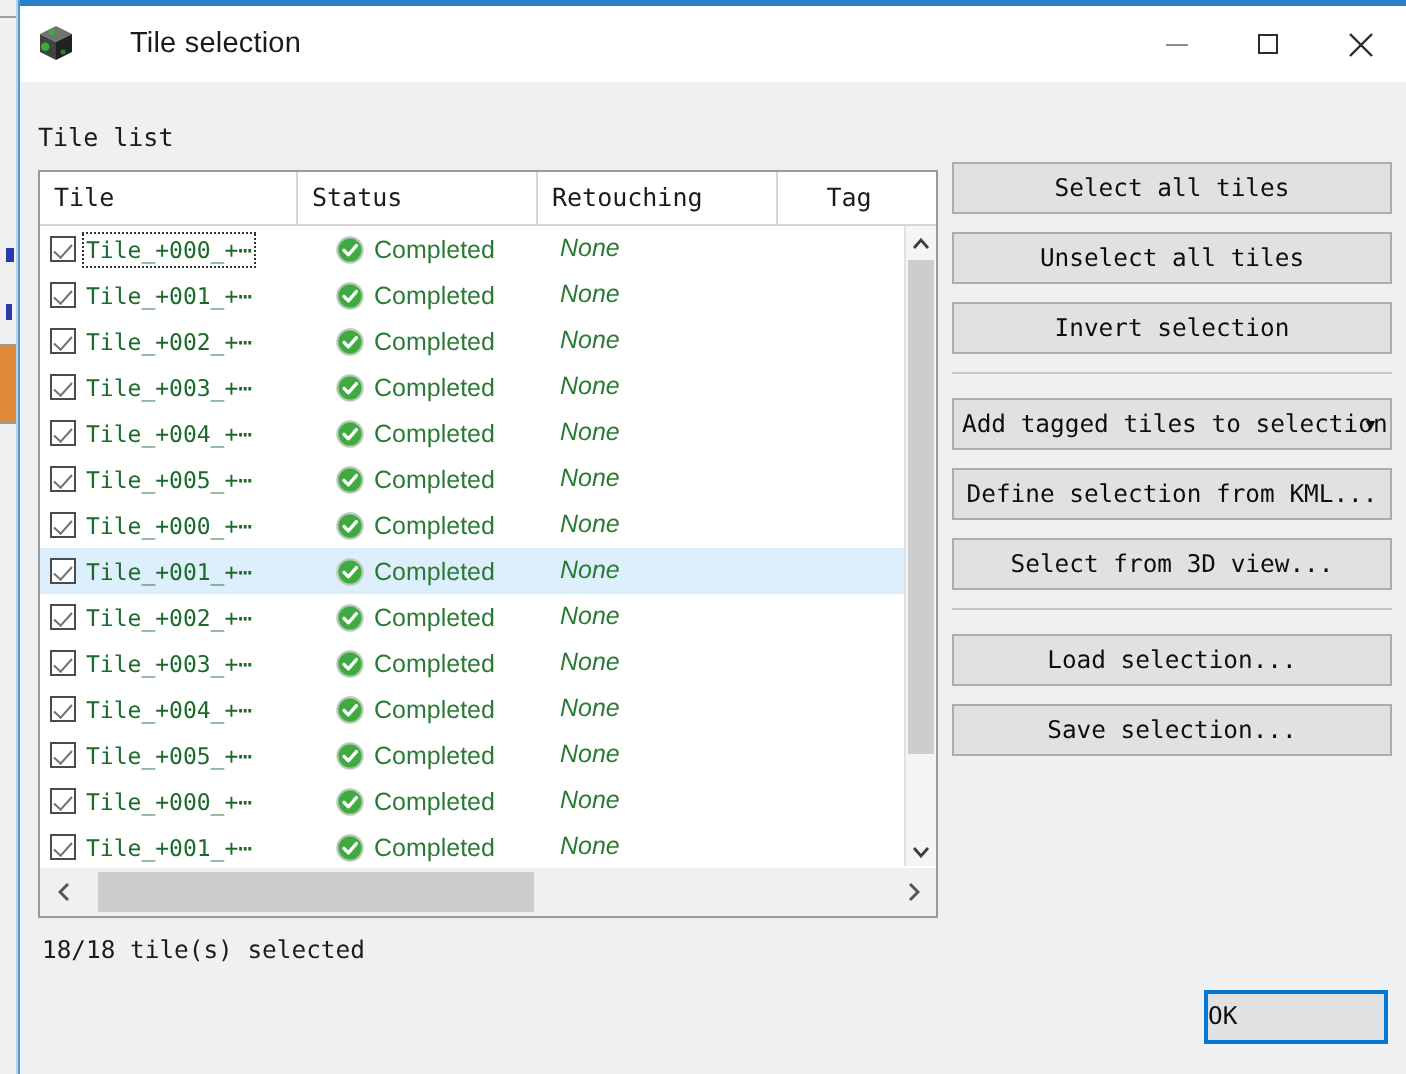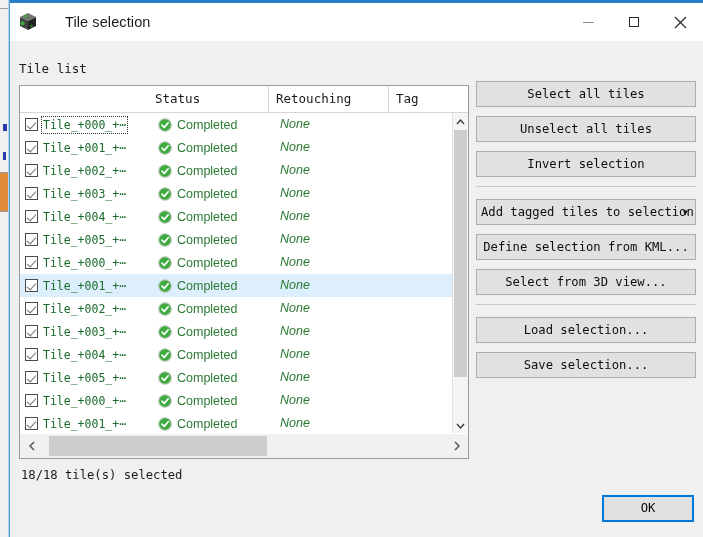--- a/index.html
+++ b/index.html
@@ -154,21 +154,21 @@
     color: #1b1b1b;
     padding-left: 7px;
     box-sizing: border-box;
     white-space: nowrap;
     overflow: hidden;
   }
   #list-header .hcell + .hcell { border-left: 1px solid #d6d6d6; }
   .hc0 { left: 0px;   width: 128px; }
   .hc1 { left: 128px; width: 120px; }
   .hc2 { left: 248px; width: 120px; }
-  .hc3 { left: 368px; width: 65px; }
+  .hc3 { left: 368px; width: 65px; text-align: center; }
 
   
   #rows-view {
     position: absolute;
     left: 0; top: 27px;
     width: 432px;
     height: 321px;
     overflow: hidden;
     background: #15803d;
   }
@@ -212,21 +212,21 @@
     transform: rotate(42deg);
   }
   .tilename {
     font-family: "DejaVu Sans Mono", monospace;
     font-size: 11.5px;
     color: #1a6b2a;
     white-space: nowrap;
   }
   .cell-status {
     position: absolute;
-    left: 138px; top: 0;
+    left: 148px; top: 0;
     height: 23px;
     display: flex;
     align-items: center;
     gap: 5px;
     text-align: center;
   }
   .ok-icon {
     width: 14px; height: 14px;
     flex: 0 0 auto;
   }
@@ -356,21 +356,21 @@
     gap: 15px;
   }
   .fbtn {
     width: 92px; height: 27px;
     background: #e1e1e1;
     border: 1px solid #adadad;
     box-sizing: border-box;
     font-family: "DejaVu Sans Mono", monospace;
     font-size: 12.2px;
     color: #0d0d0d;
-    text-align: center;
+    text-align: left;
     line-height: 25px;
     cursor: default;
     padding: 0;
   }
   .fbtn.default {
     border: 2px solid #0078d7;
     line-height: 23px;
   }
 </style>
 </head>
@@ -418,20 +418,21 @@
     </div>
   </div>
 
   <div id="body-area">
 
     <div id="group-label">Tile list</div>
 
     <div id="list-frame">
 
       <div id="list-header">
+        <div class="hcell hc0">Tile</div>
         <div class="hcell hc1">Status</div>
         <div class="hcell hc2">Retouching</div>
         <div class="hcell hc3">Tag</div>
       </div>
 
       <div id="rows-view">
           <div class="row">
             <div class="cell-tile focused">
               <span class="cbox"></span>
               <span class="tilename">Tile_+000_+⋯</span>

